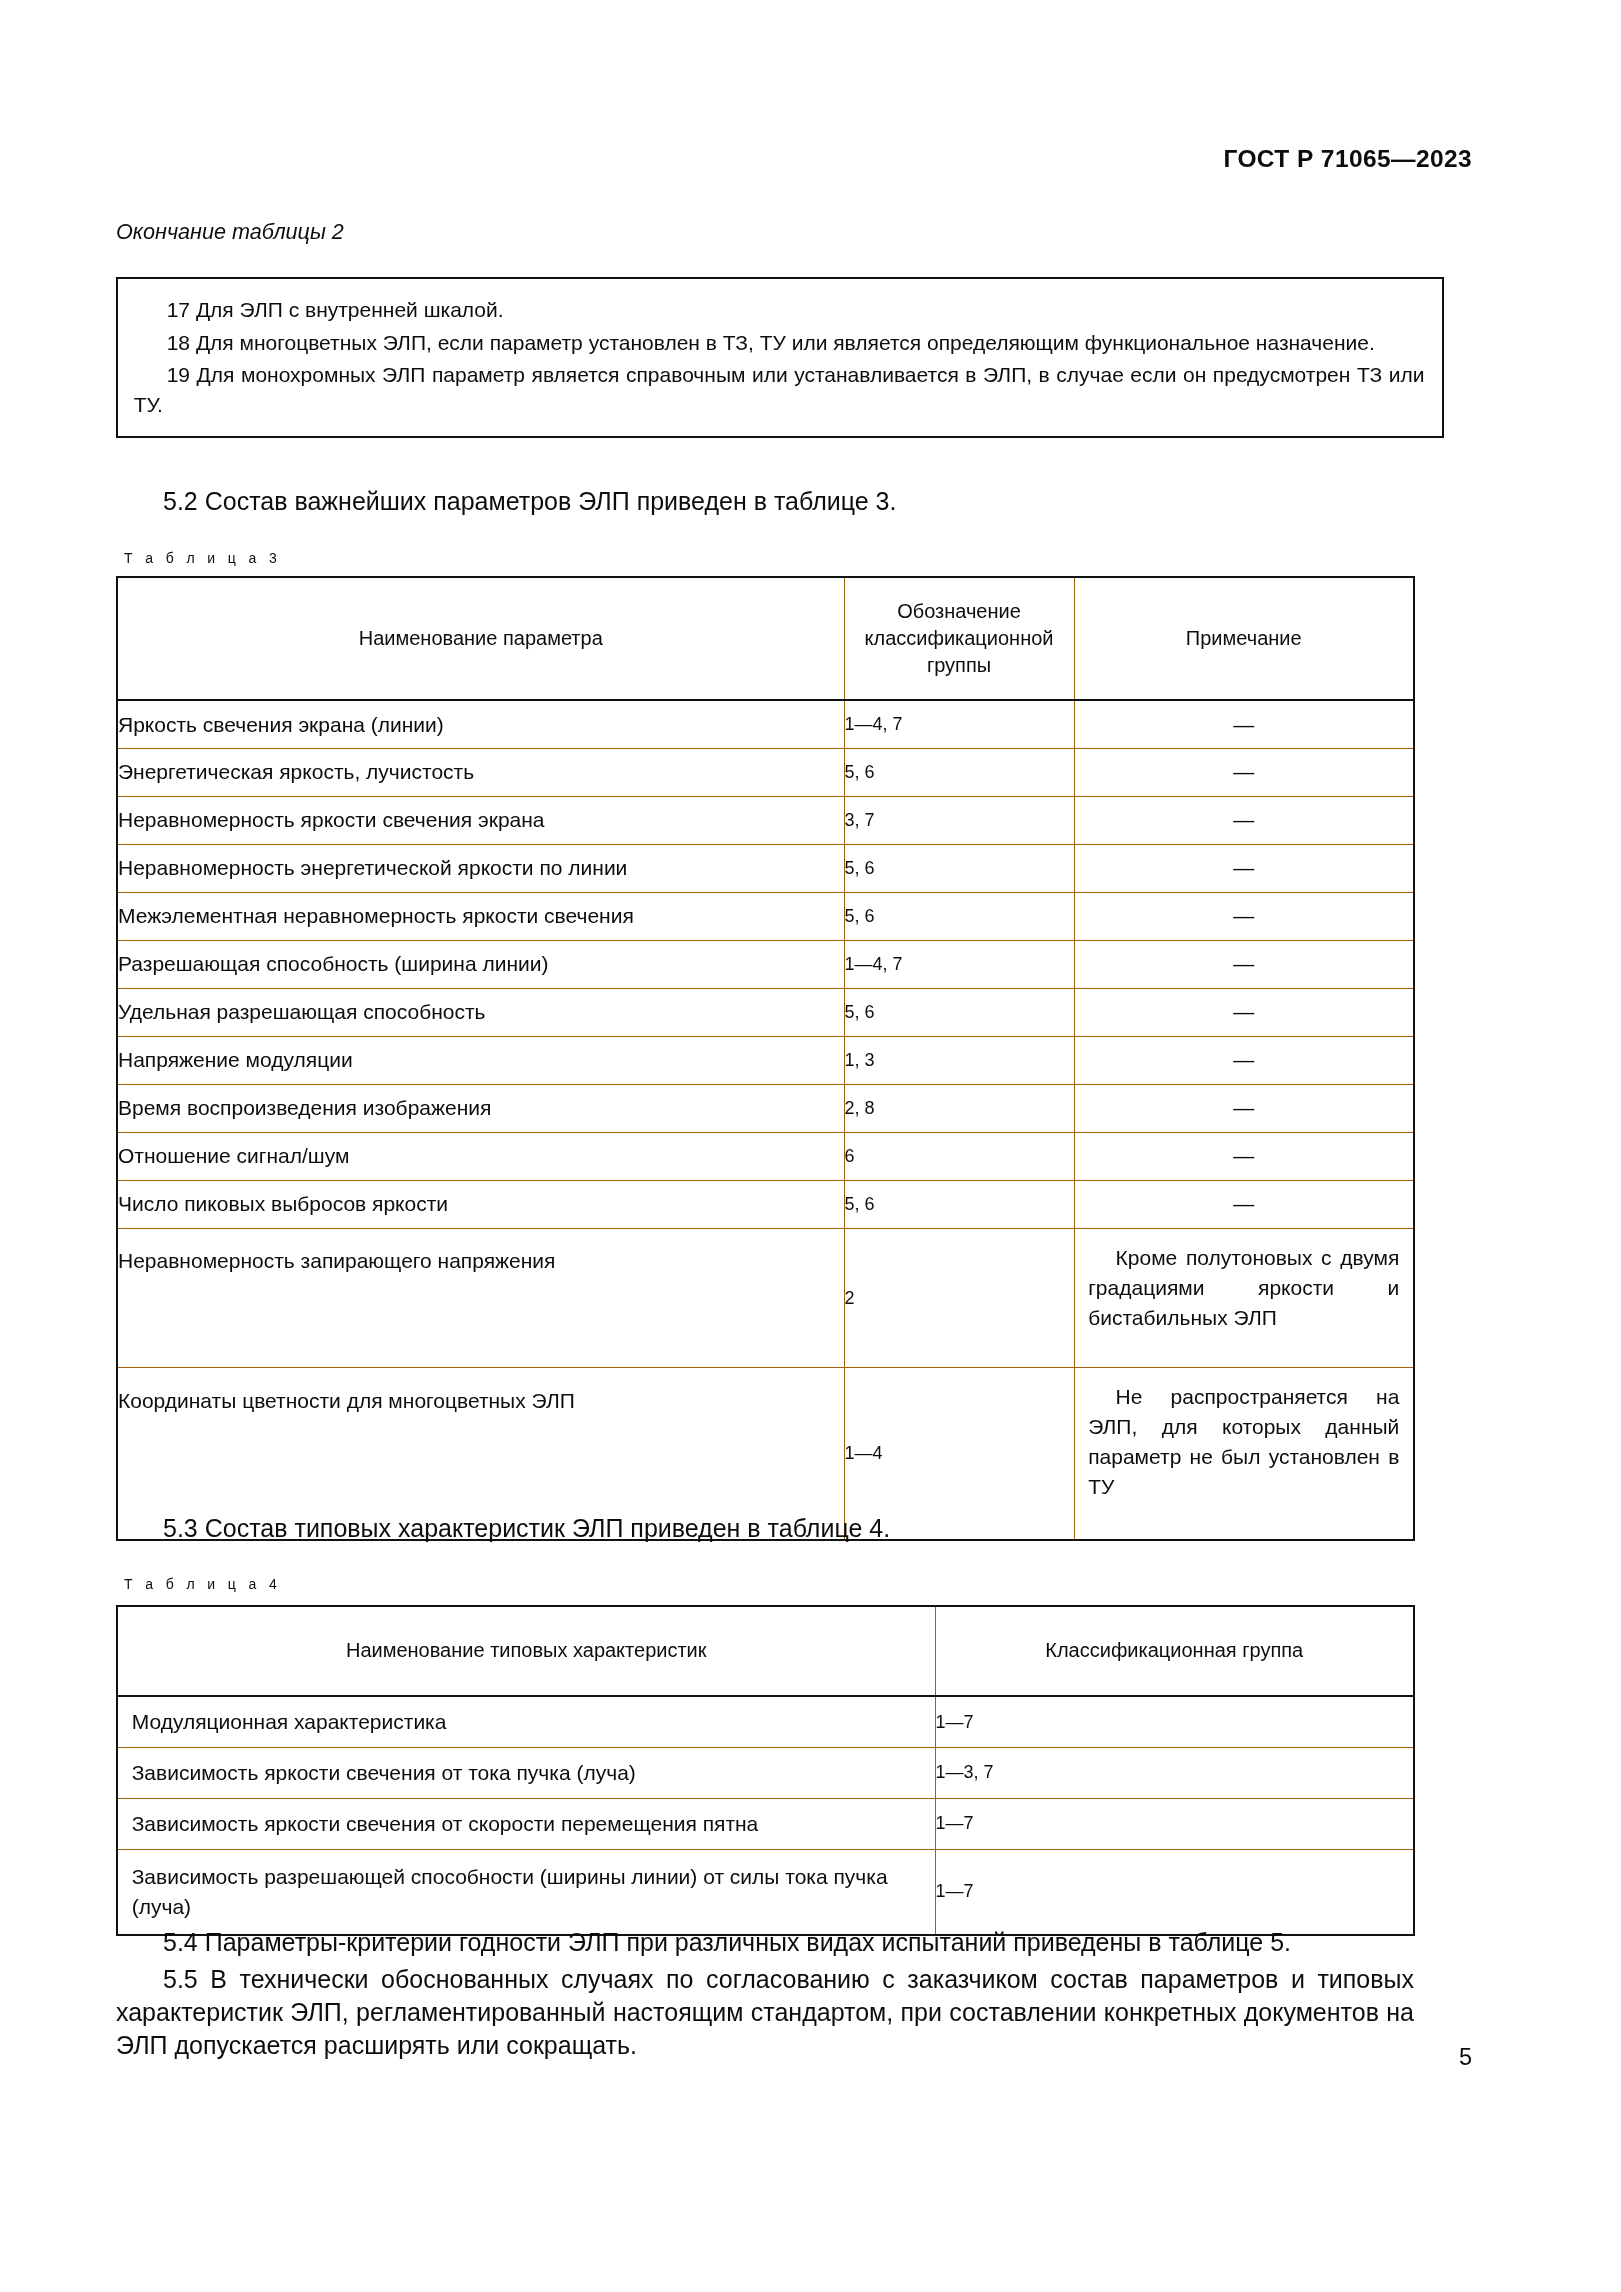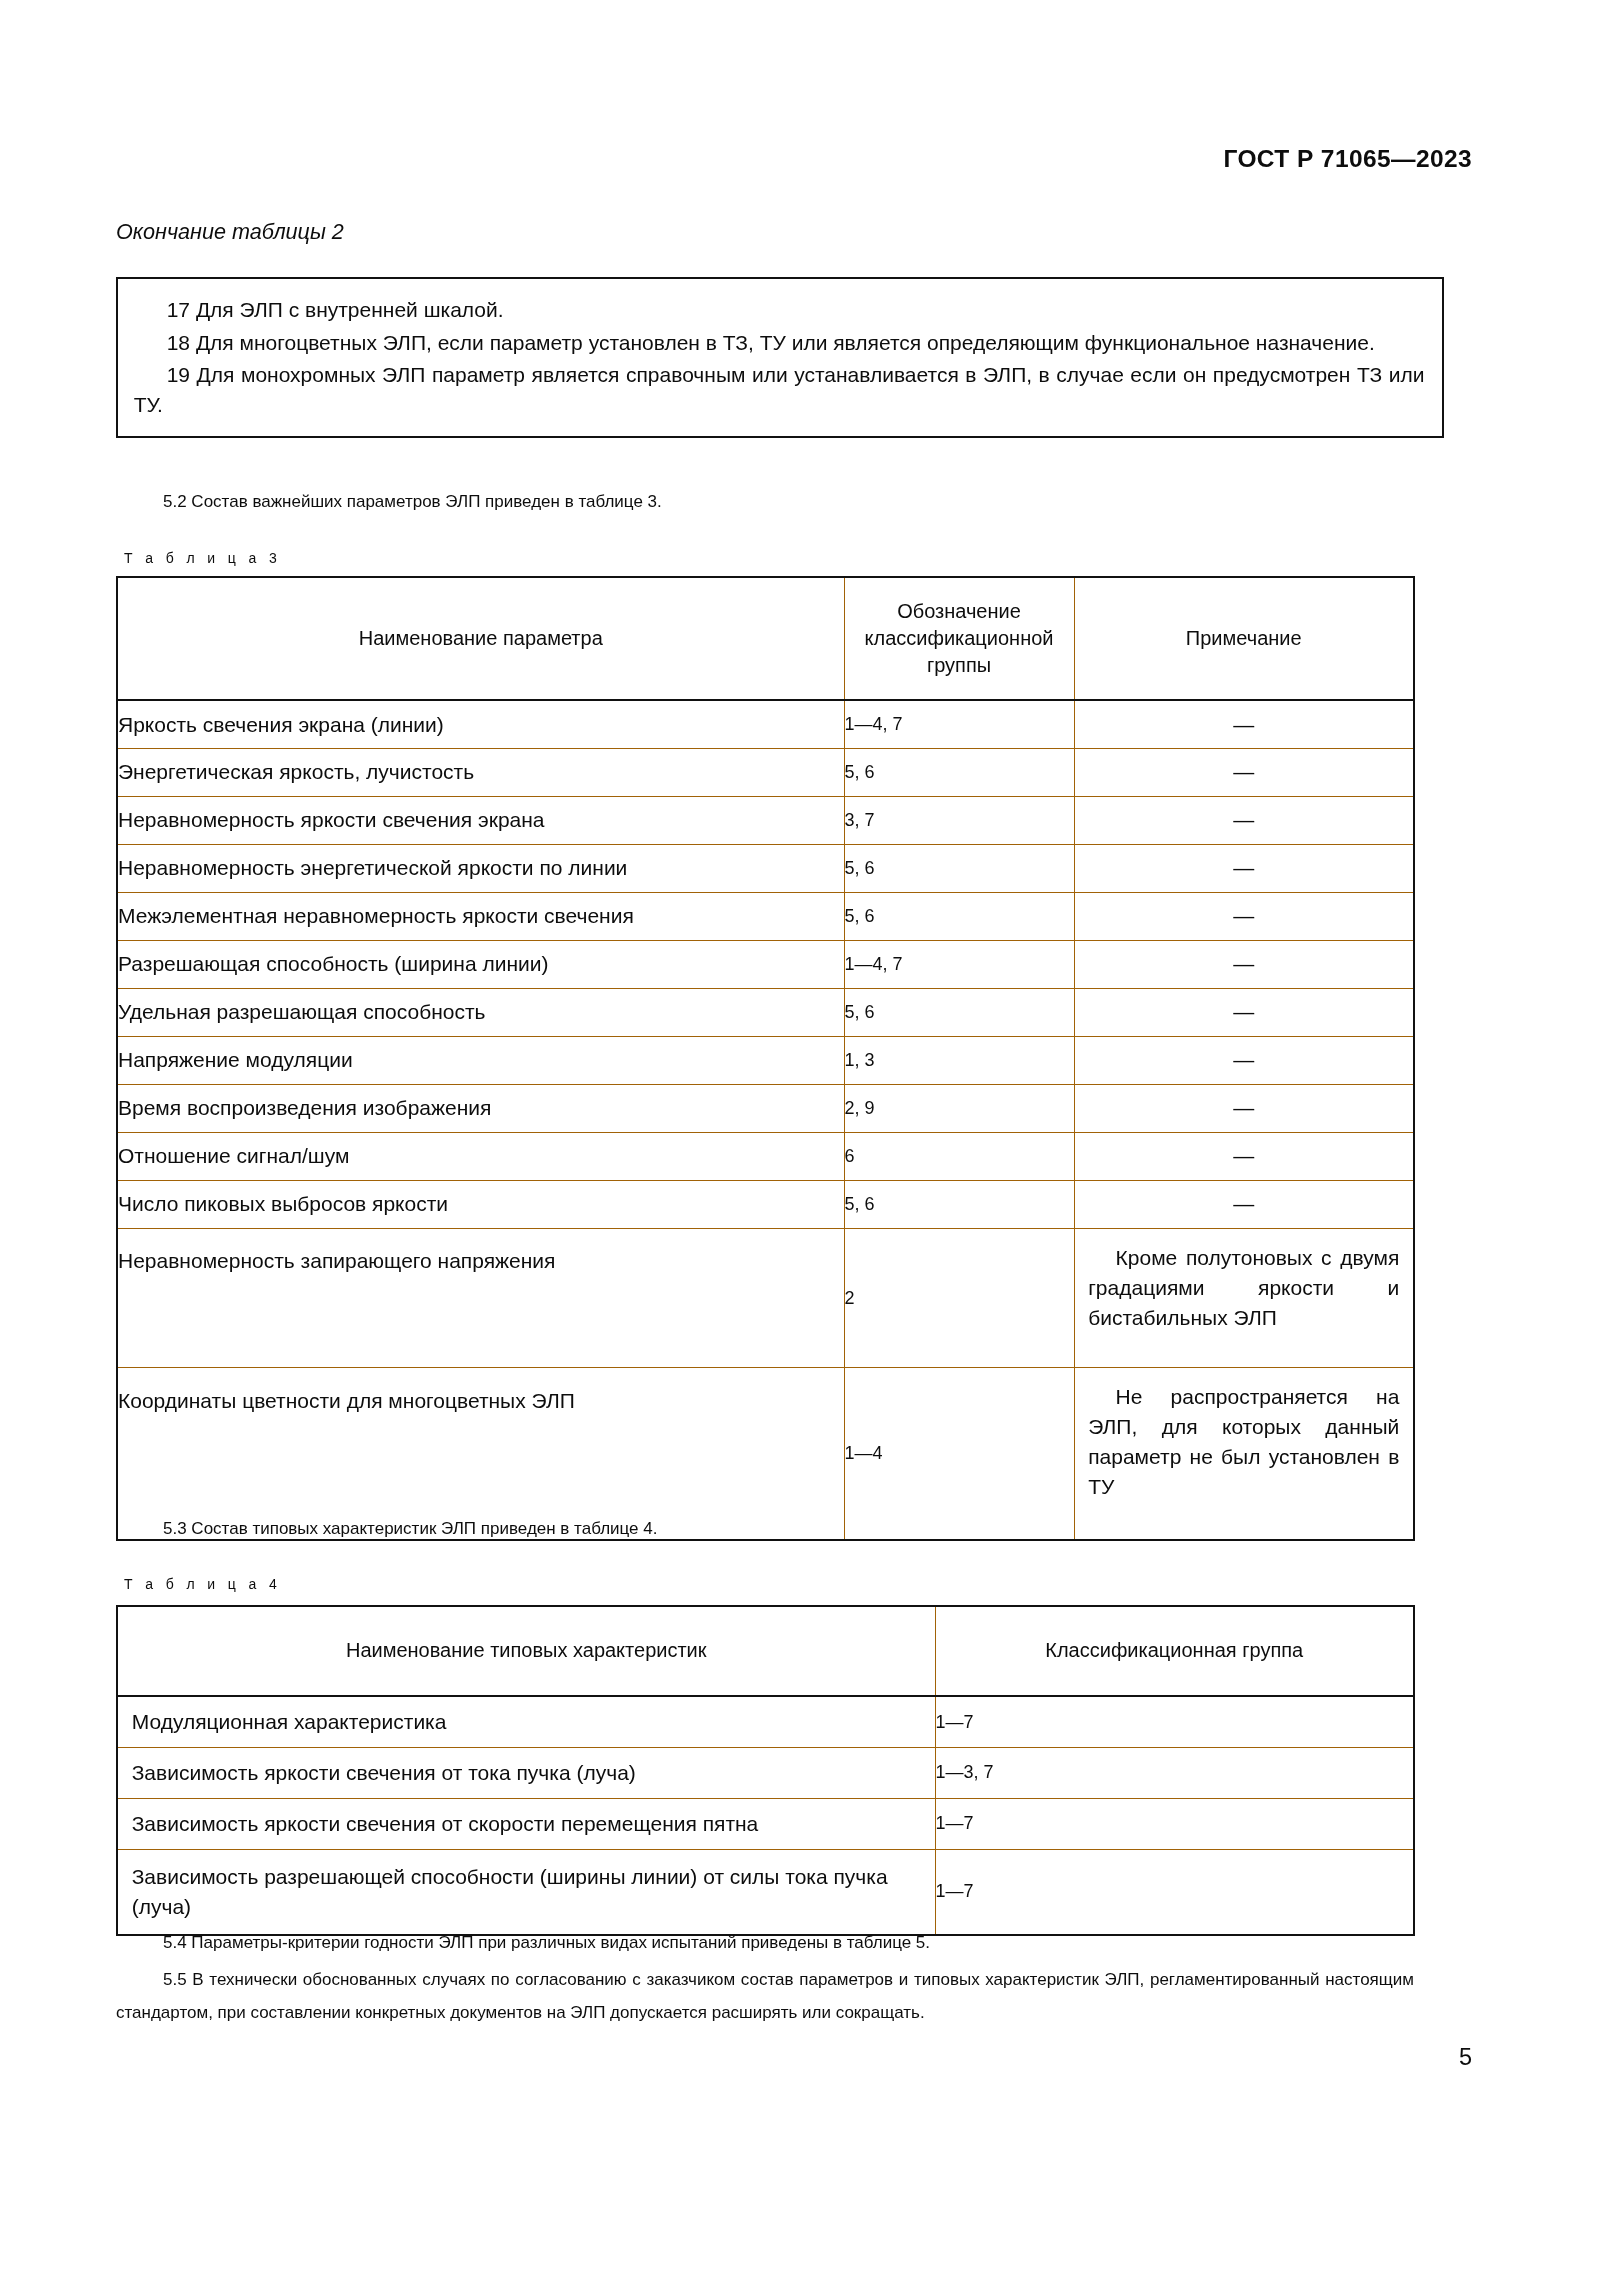--- a/index.html
+++ b/index.html
@@ -64,21 +64,21 @@
     text-align: justify;
     text-indent: 33px;
   }
   .notes-box p:last-child { margin-bottom: 0; }
 
   
   .para {
     position: absolute;
     left: 116px;
     width: 1298px;
-    font-size: 17px;
+    font-size: 25px;
     line-height: 33px;
     text-align: justify;
     text-indent: 47px;
     margin: 0;
   }
 
   .p52 { top: 485px; }
   .p53 { top: 1512px; }
   .p54 { top: 1926px; }
   .p55 { top: 1963px; }
@@ -243,21 +243,21 @@
         <td class="cell-group">5, 6</td>
         <td class="cell-note">—</td>
       </tr>
       <tr>
         <td class="cell-name">Напряжение модуляции</td>
         <td class="cell-group">1, 3</td>
         <td class="cell-note">—</td>
       </tr>
       <tr>
         <td class="cell-name">Время воспроизведения изображения</td>
-        <td class="cell-group">2, 9</td>
+        <td class="cell-group">2, 8</td>
         <td class="cell-note">—</td>
       </tr>
       <tr>
         <td class="cell-name">Отношение сигнал/шум</td>
         <td class="cell-group">6</td>
         <td class="cell-note">—</td>
       </tr>
       <tr>
         <td class="cell-name">Число пиковых выбросов яркости</td>
         <td class="cell-group">5, 6</td>

